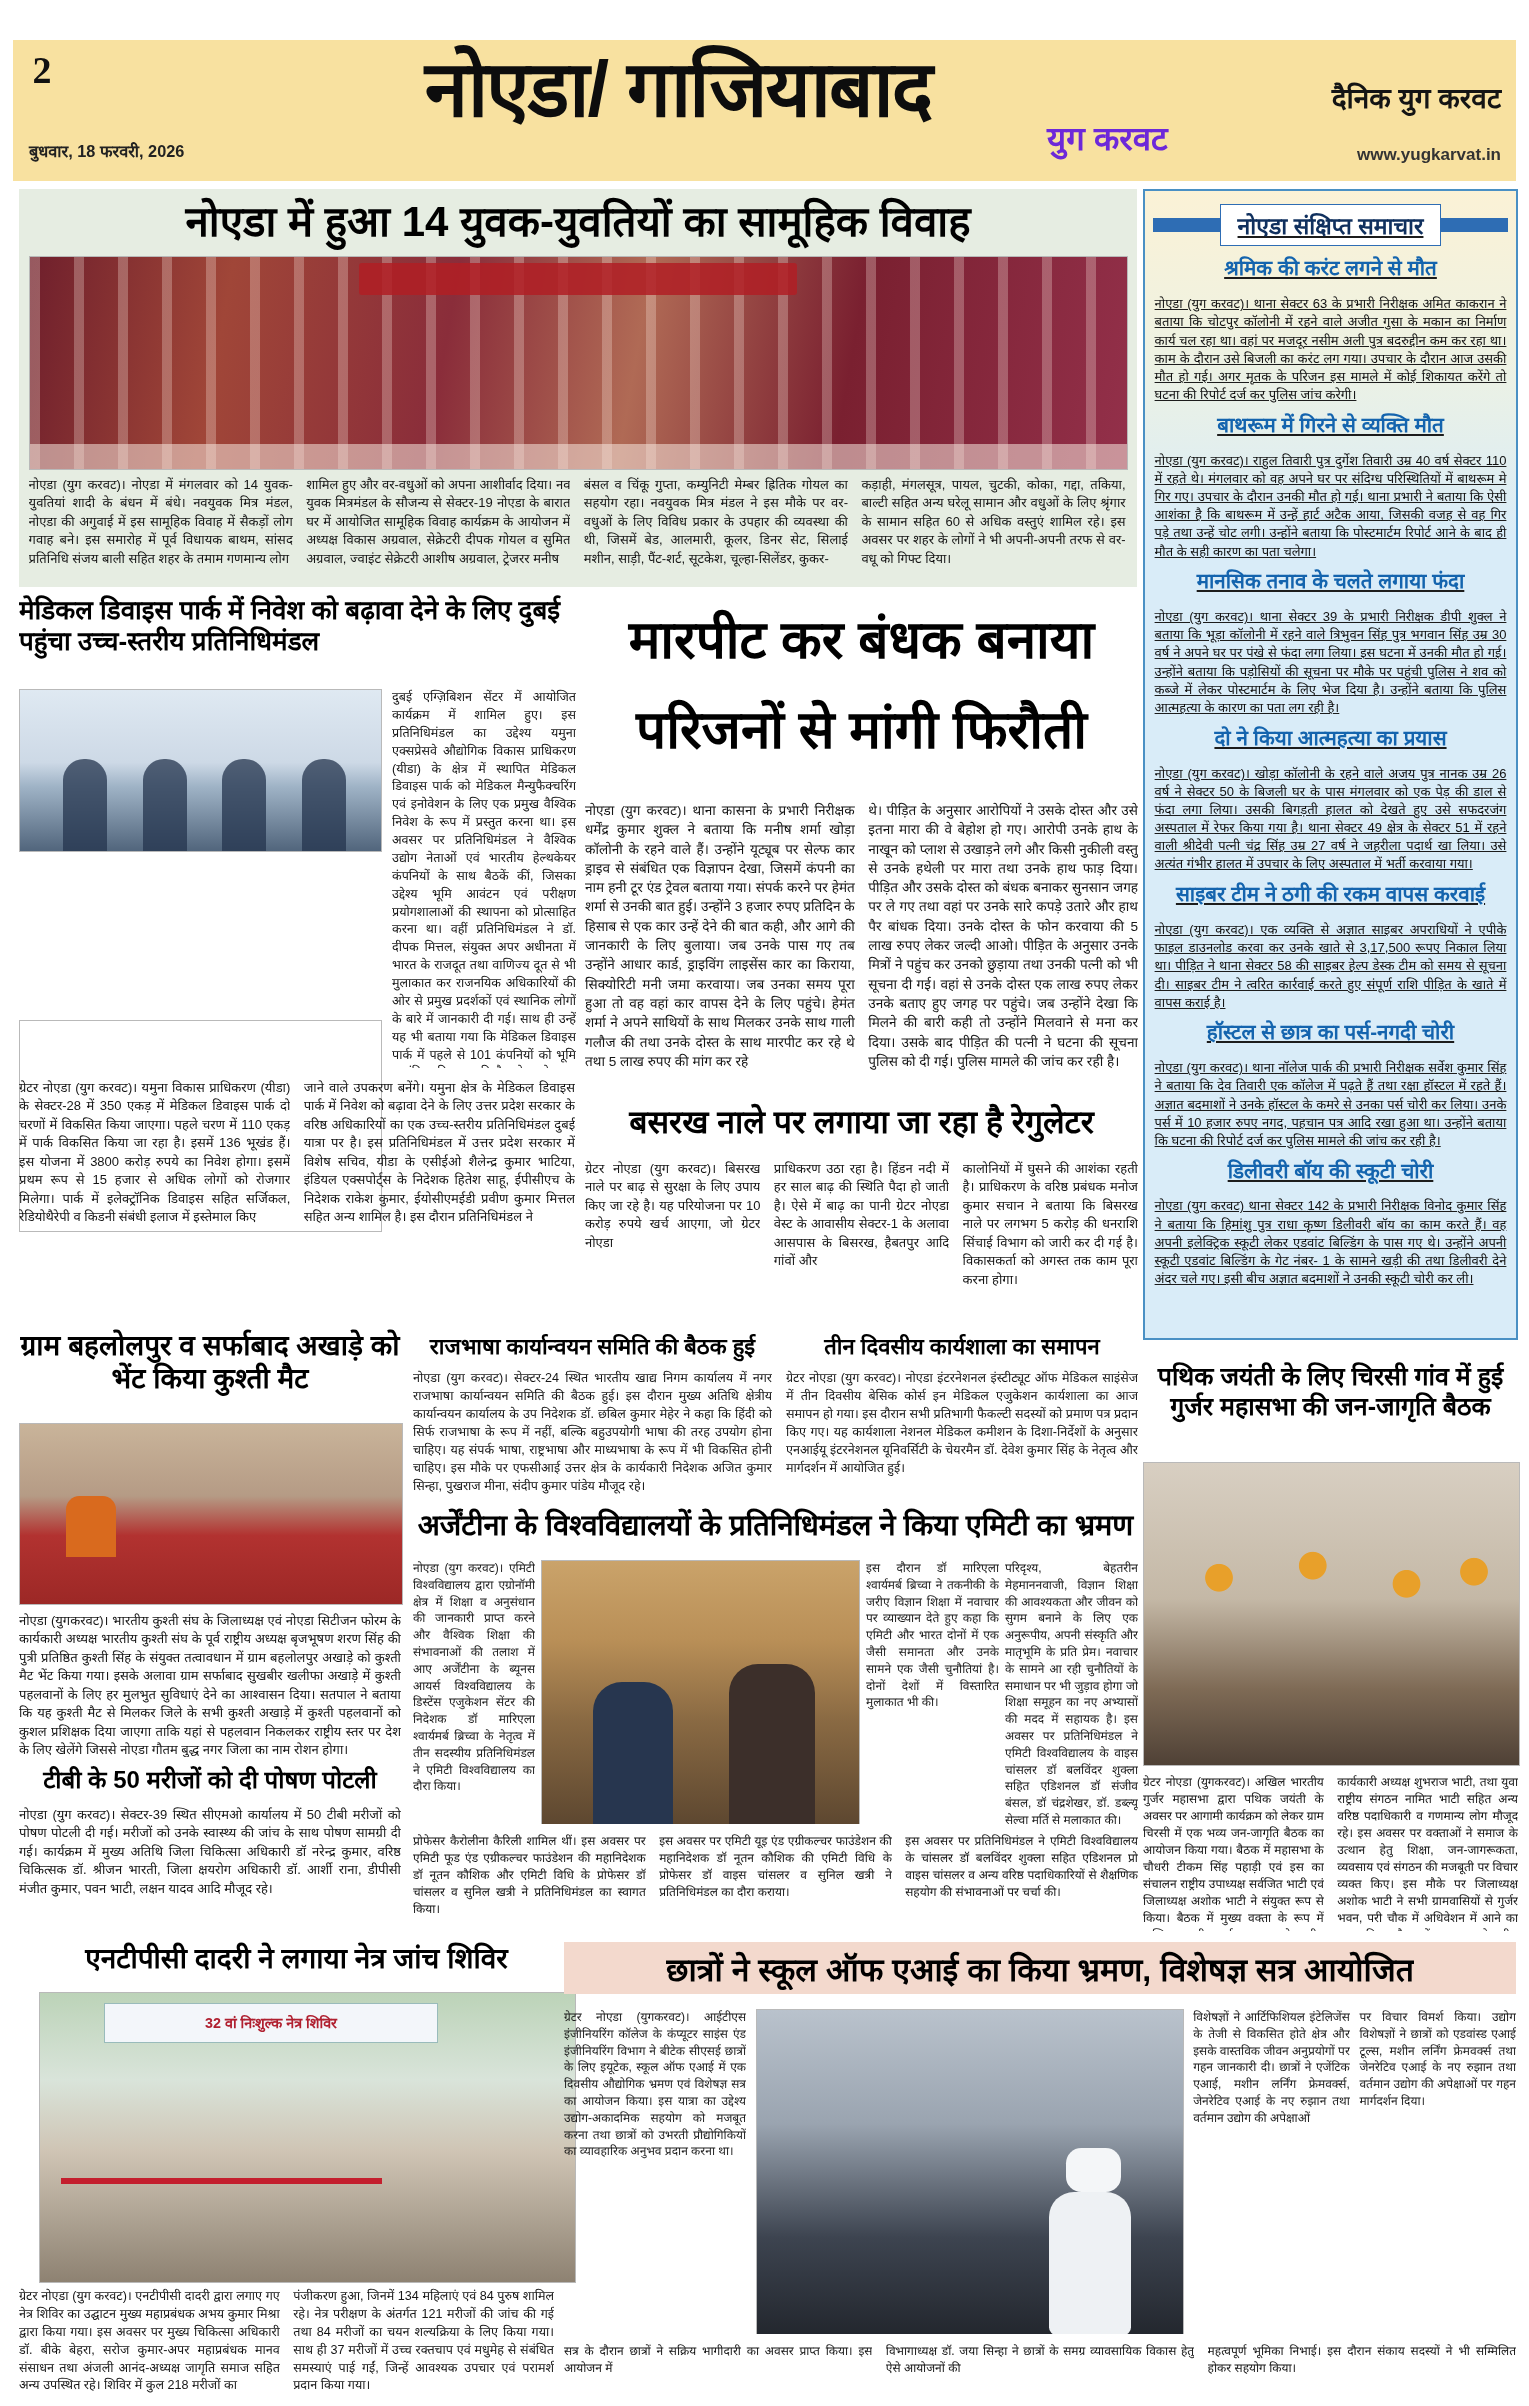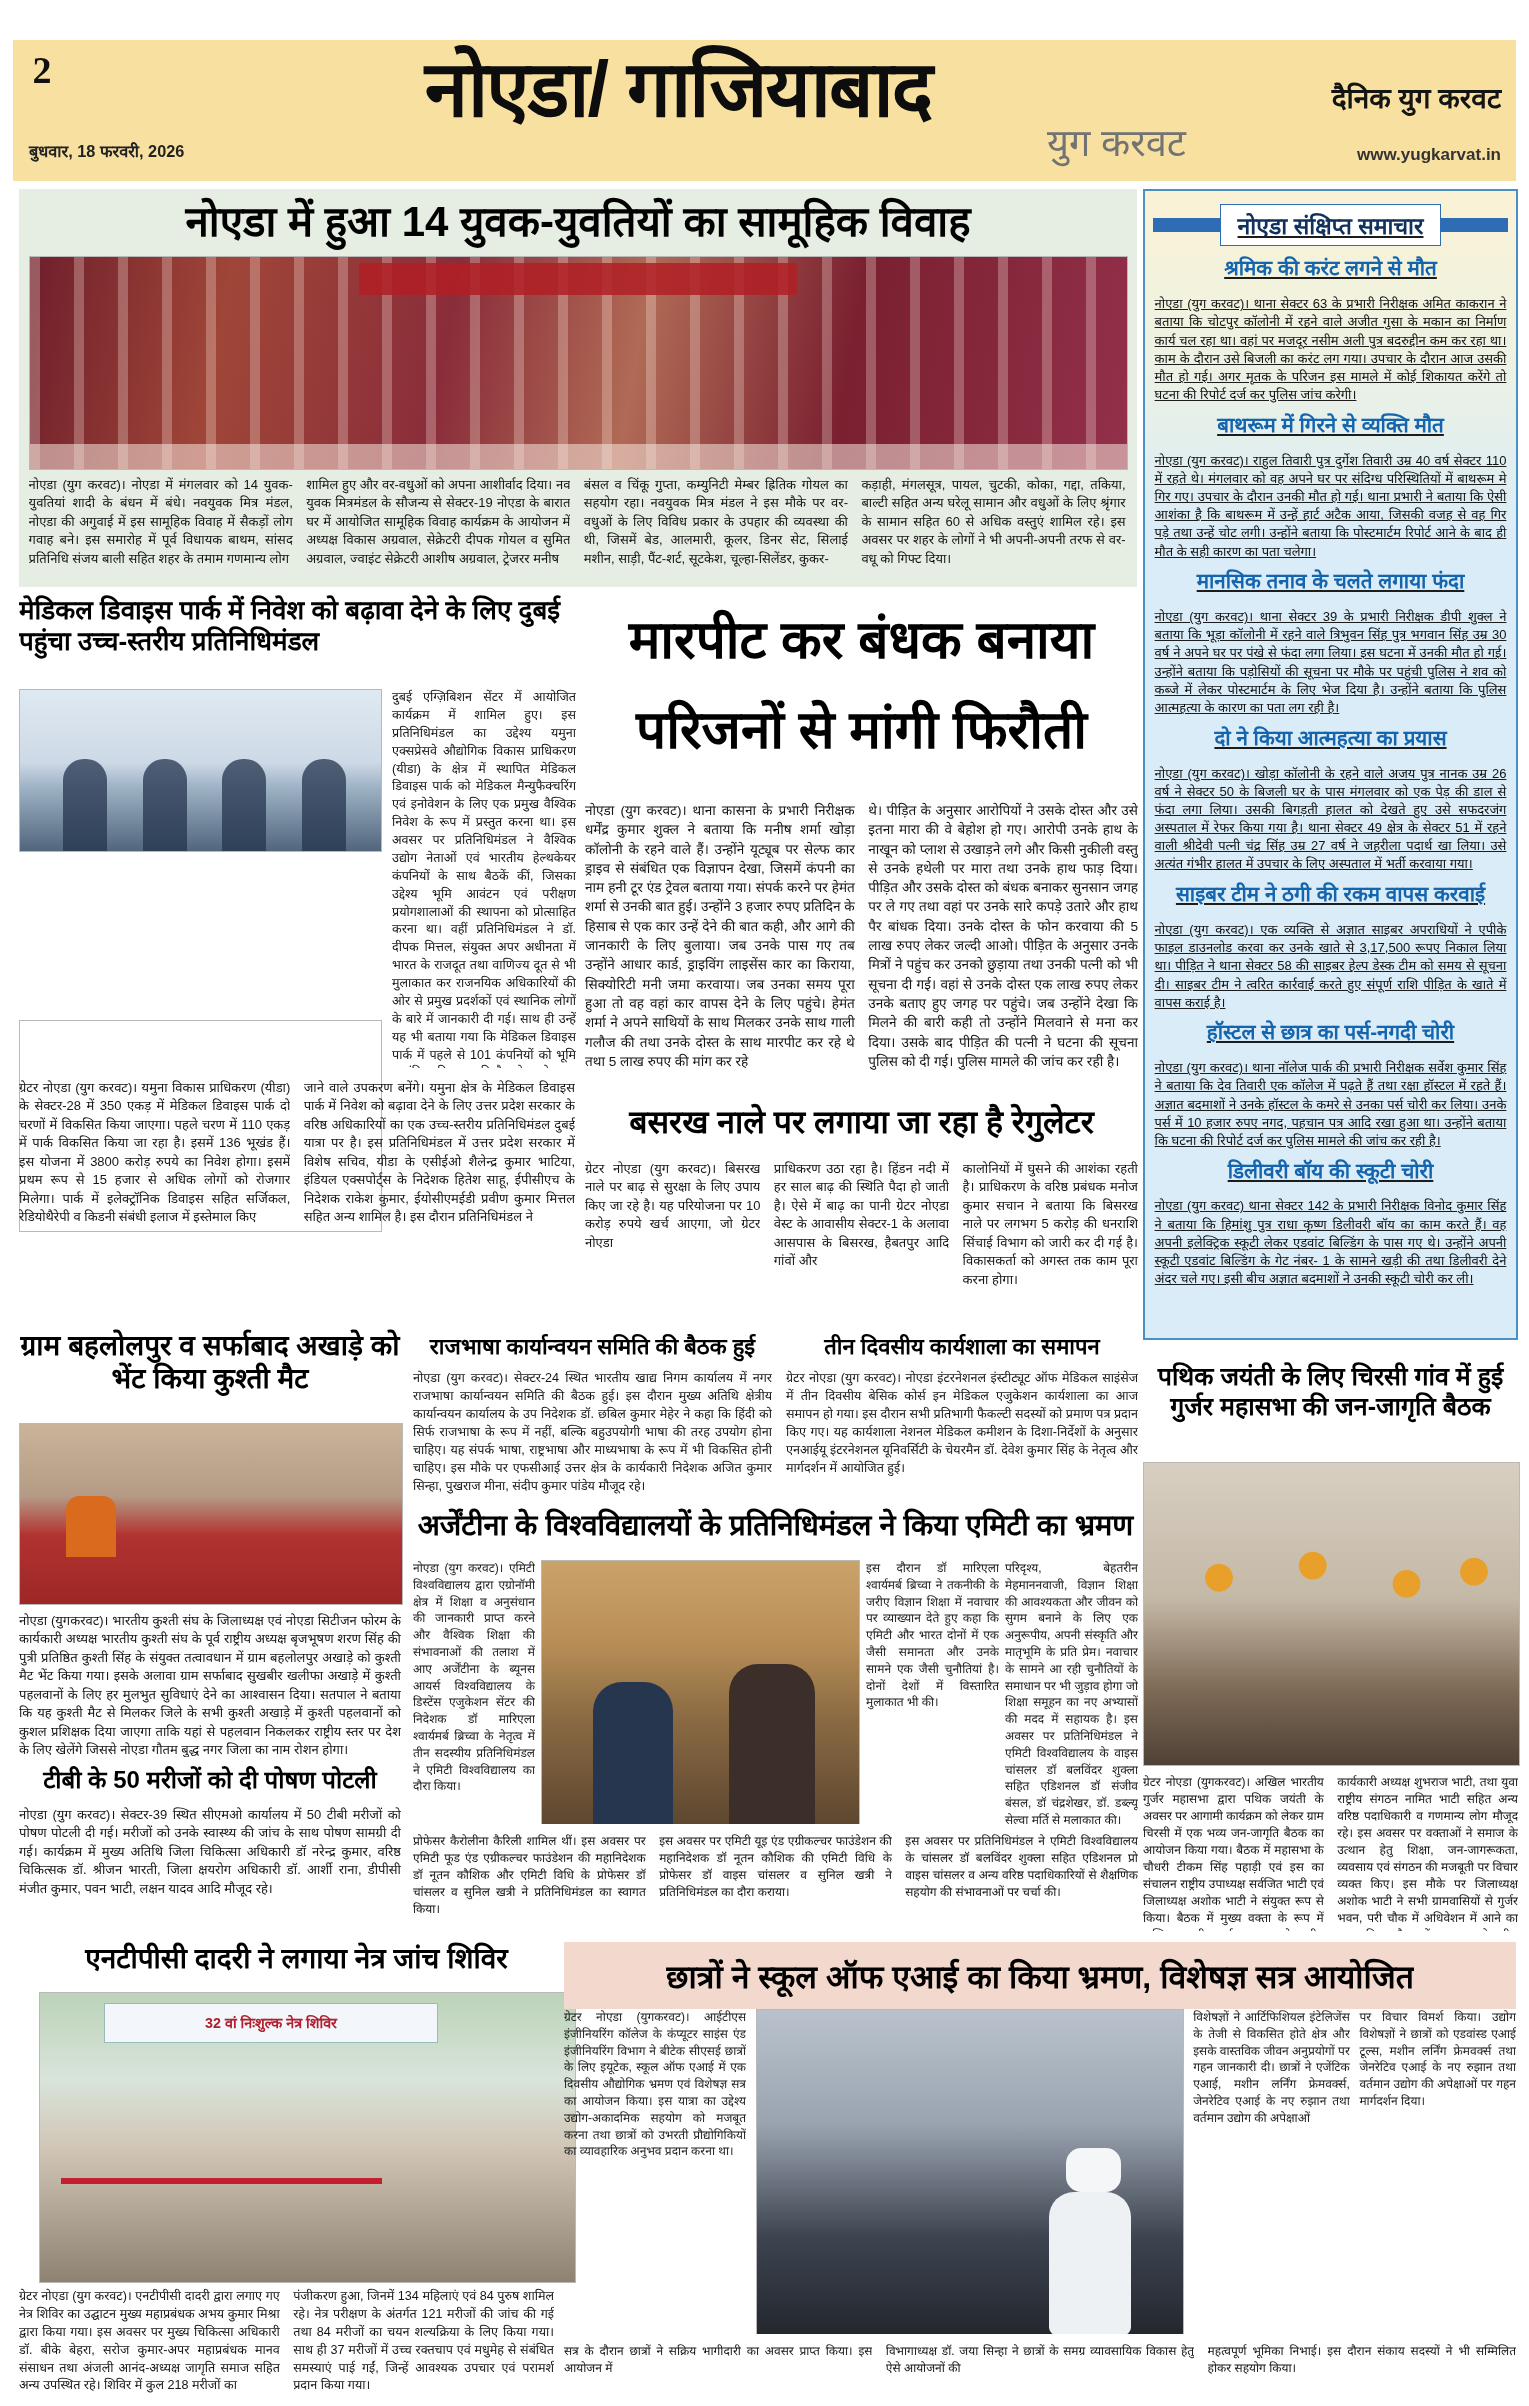--- a/index.html
+++ b/index.html
@@ -12,21 +12,21 @@
   .cols{display:flex;gap:13.4px;overflow:hidden;}
   .cols .c{flex:1;overflow:hidden;}
   .photo{position:relative;overflow:hidden;border:1px solid #b9b9b9;}
   .ovf{overflow:hidden;}
 
   
   .masthead-band{left:13.4px;top:40px;width:1503px;height:141px;background:#f8e1a0;}
   .pageno{left:32.5px;top:48px;font-size:38px;font-weight:bold;font-family:"Liberation Serif","DejaVu Serif",serif;color:#111;}
   .dateline{left:29px;top:140px;font-size:16.3px;font-weight:bold;color:#222;}
   .masthead-title{left:315px;top:50px;width:726px;font-size:78px;font-weight:900;color:#0d0d0d;letter-spacing:-1.9px;line-height:1.0;}
-  .masthead-sub{left:1047px;top:115px;font-size:38px;font-weight:normal;color:#737373;}
+  .masthead-sub{left:1047px;top:115px;font-size:33px;font-weight:bold;color:#6d28d9;}
   .paper-name{left:1176px;top:78px;width:325px;text-align:right;font-size:28px;font-weight:bold;color:#141414;}
   .website{left:1176px;top:145px;width:325px;text-align:right;font-size:17px;font-weight:bold;color:#333;}
 
   
   .lead-block{left:19px;top:189px;width:1118px;height:398px;background:#e6ede2;}
   .lead-headline{left:0;top:7.6px;width:100%;height:55px;font-size:42px;overflow:hidden;}
   .lead-photo{left:9.6px;top:67px;width:1097px;height:212px;
     background:
       repeating-linear-gradient(90deg, rgba(255,240,230,.28) 0 9.6px, rgba(0,0,0,0) 9.6px 44px),
       linear-gradient(100deg,#6f1f2c 0%,#a04638 18%,#8a2d3a 38%,#b06a55 55%,#7a2030 74%,#93304a 100%);}
@@ -112,21 +112,21 @@
   .ntpc{left:19px;top:1942px;width:535px;height:461px;padding-left:20px;}
   .ntpc-headline{left:0;top:0;width:100%;height:44px;font-size:28px;overflow:hidden;}
   .ntpc-photo{left:0;top:50px;width:535px;height:289px;
     background:linear-gradient(180deg,#bcd3b8 0%,#d9e4da 30%,#cfc4b4 55%,#8e8272 100%);}
   .ntpc-photo .banner2{position:absolute;left:12%;top:9.6px;width:62%;height:38px;background:#f3f6fa;border:1px solid #9bb;display:flex;align-items:center;justify-content:center;font-size:14.3px;font-weight:bold;color:#b02030;}
   .ntpc-photo .ribbon{position:absolute;left:4%;top:64%;width:60%;height:5.7px;background:#c41f2e;}
   .ntpc-cols{left:0;top:346px;width:535px;height:115px;font-size:12.6px;}
 
   
   .ai{left:564px;top:1942px;width:952px;height:461px;}
-  .ai-headline-band{left:0;top:0;width:100%;height:67px;background:#f3d9cd;display:flex;align-items:center;justify-content:center;}
+  .ai-headline-band{left:0;top:0;width:100%;height:52px;background:#f3d9cd;display:flex;align-items:center;justify-content:center;}
   .ai-headline{font-size:32px;font-weight:bold;color:#000;white-space:nowrap;overflow:hidden;}
   .ai-row{left:0;top:67px;width:952px;height:325px;display:flex;gap:9.6px;overflow:hidden;}
   .ai-row .t{font-size:12px;line-height:1.4;text-align:justify;overflow:hidden;}
   .ai-photo{width:426px;height:325px;flex:none;position:relative;overflow:hidden;border:1px solid #b9b9b9;
     background:linear-gradient(180deg,#b9c2cc 0%,#9aa4b0 35%,#3d4450 70%,#23272e 100%);}
   .ai-photo .robot-body{position:absolute;right:12%;bottom:0;width:82px;height:143px;border-radius:25px 25px 7.6px 7.6px;background:#eef1f4;}
   .ai-photo .robot-head{position:absolute;right:14.5%;bottom:143px;width:55px;height:44px;border-radius:15.3px;background:#f4f6f8;}
   .ai-bottom{left:0;top:401px;width:952px;height:55px;font-size:12px;}
 </style>
 </head>

